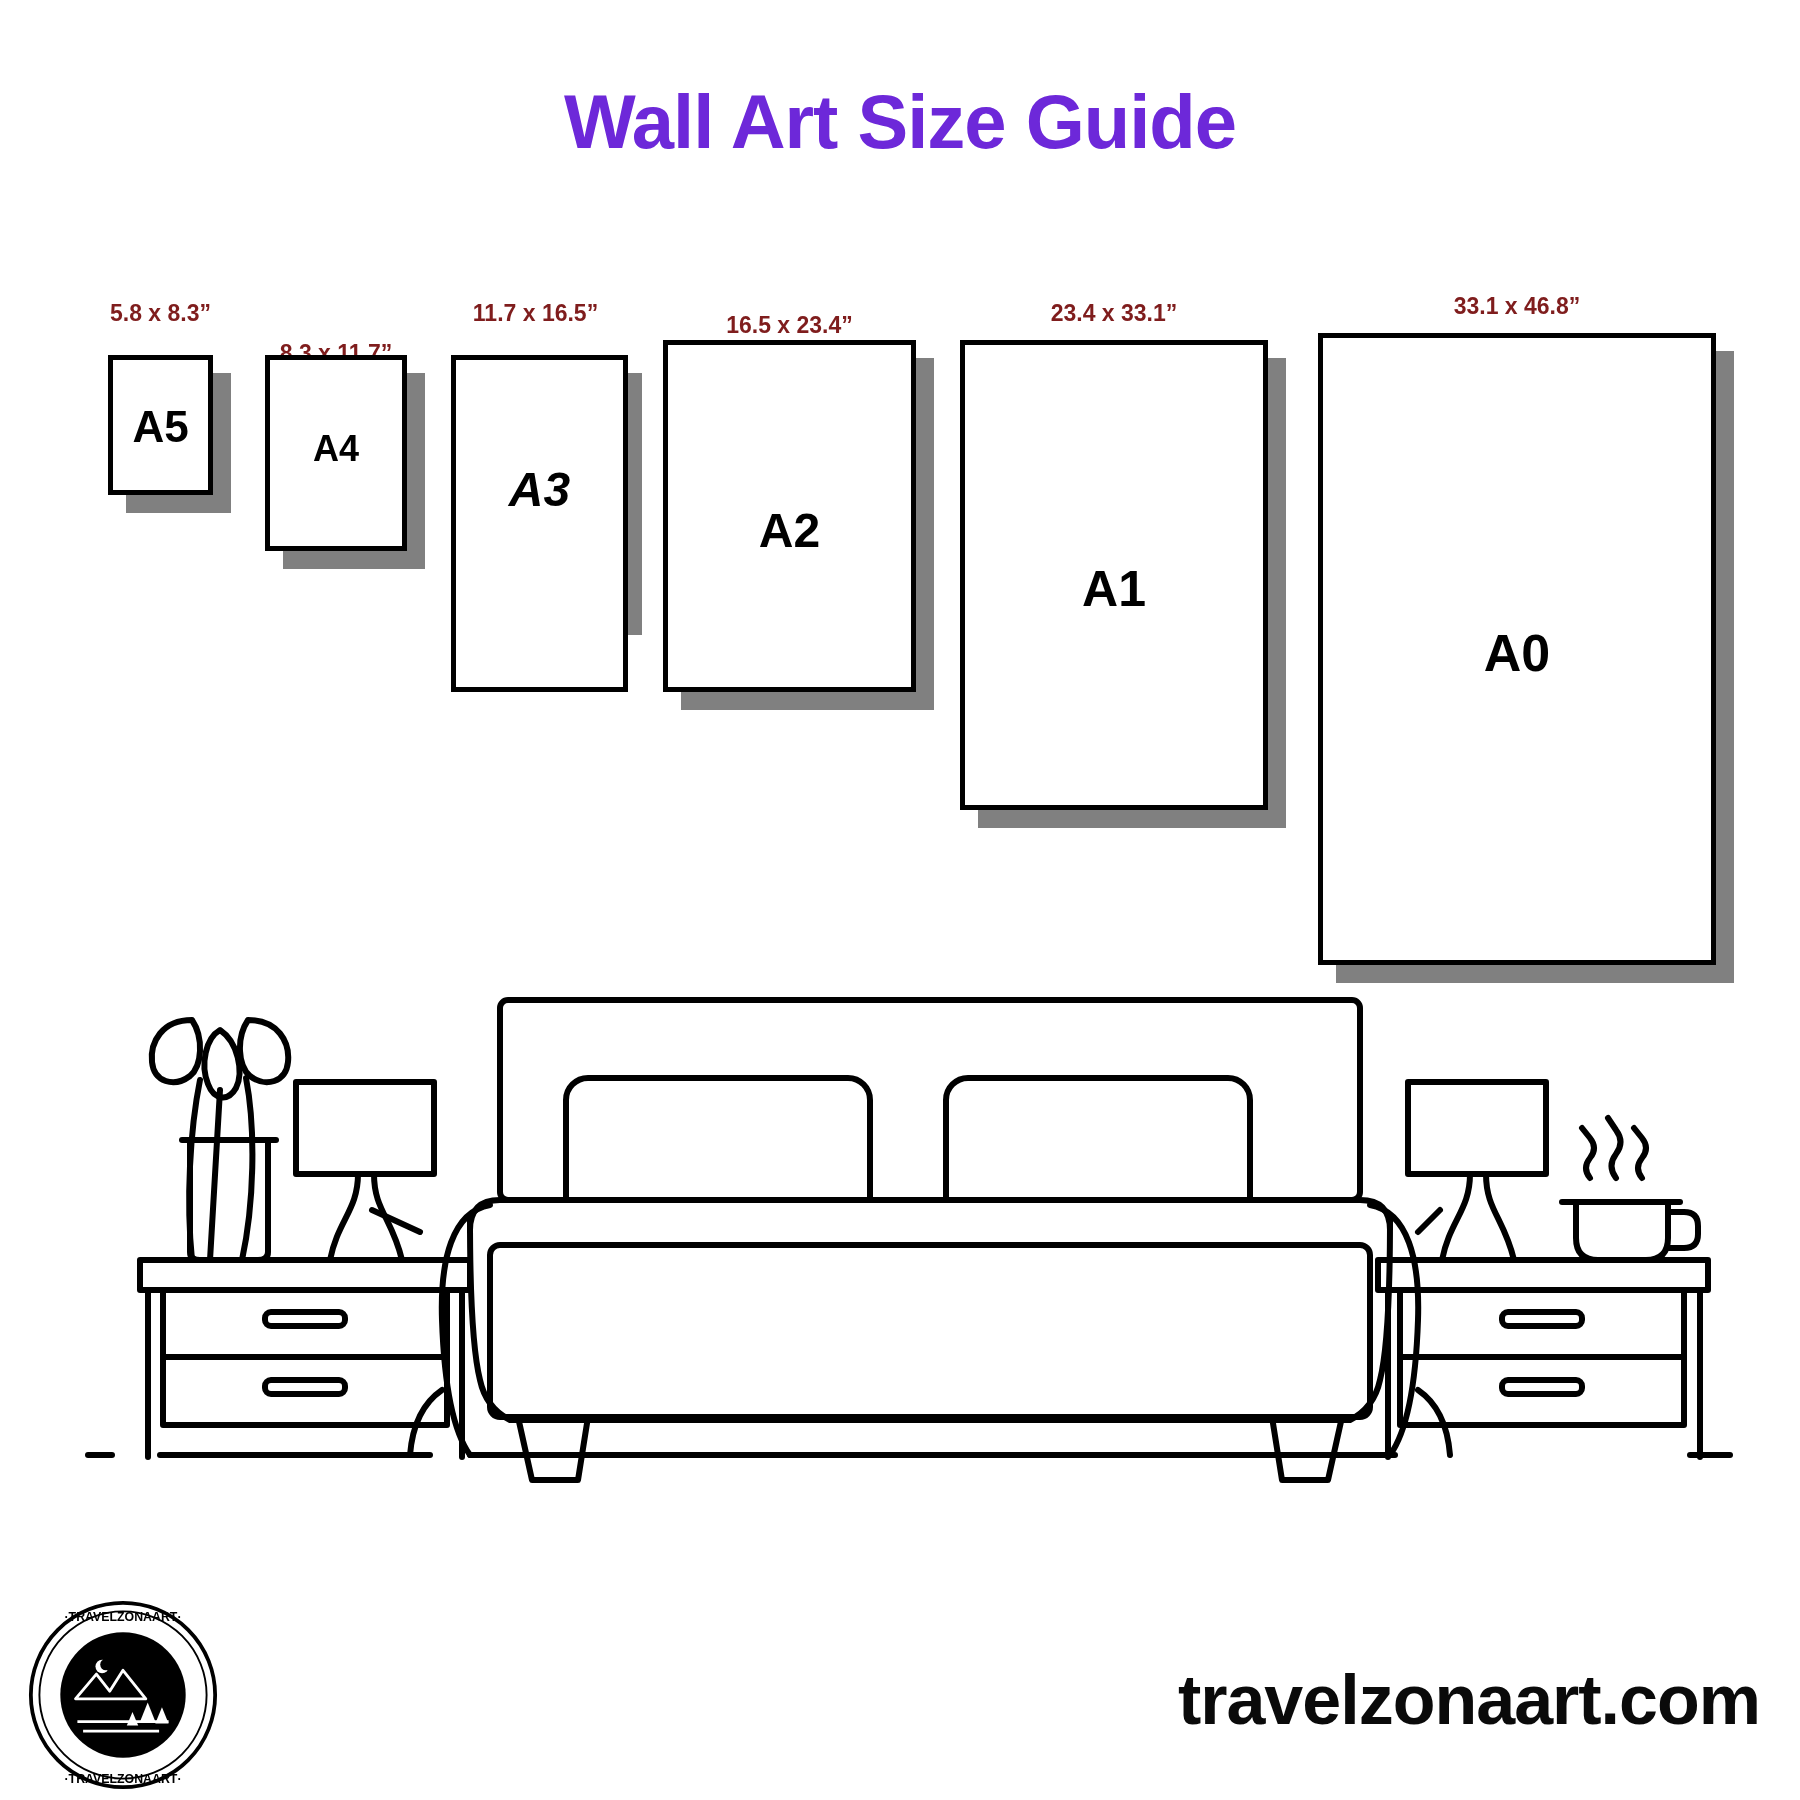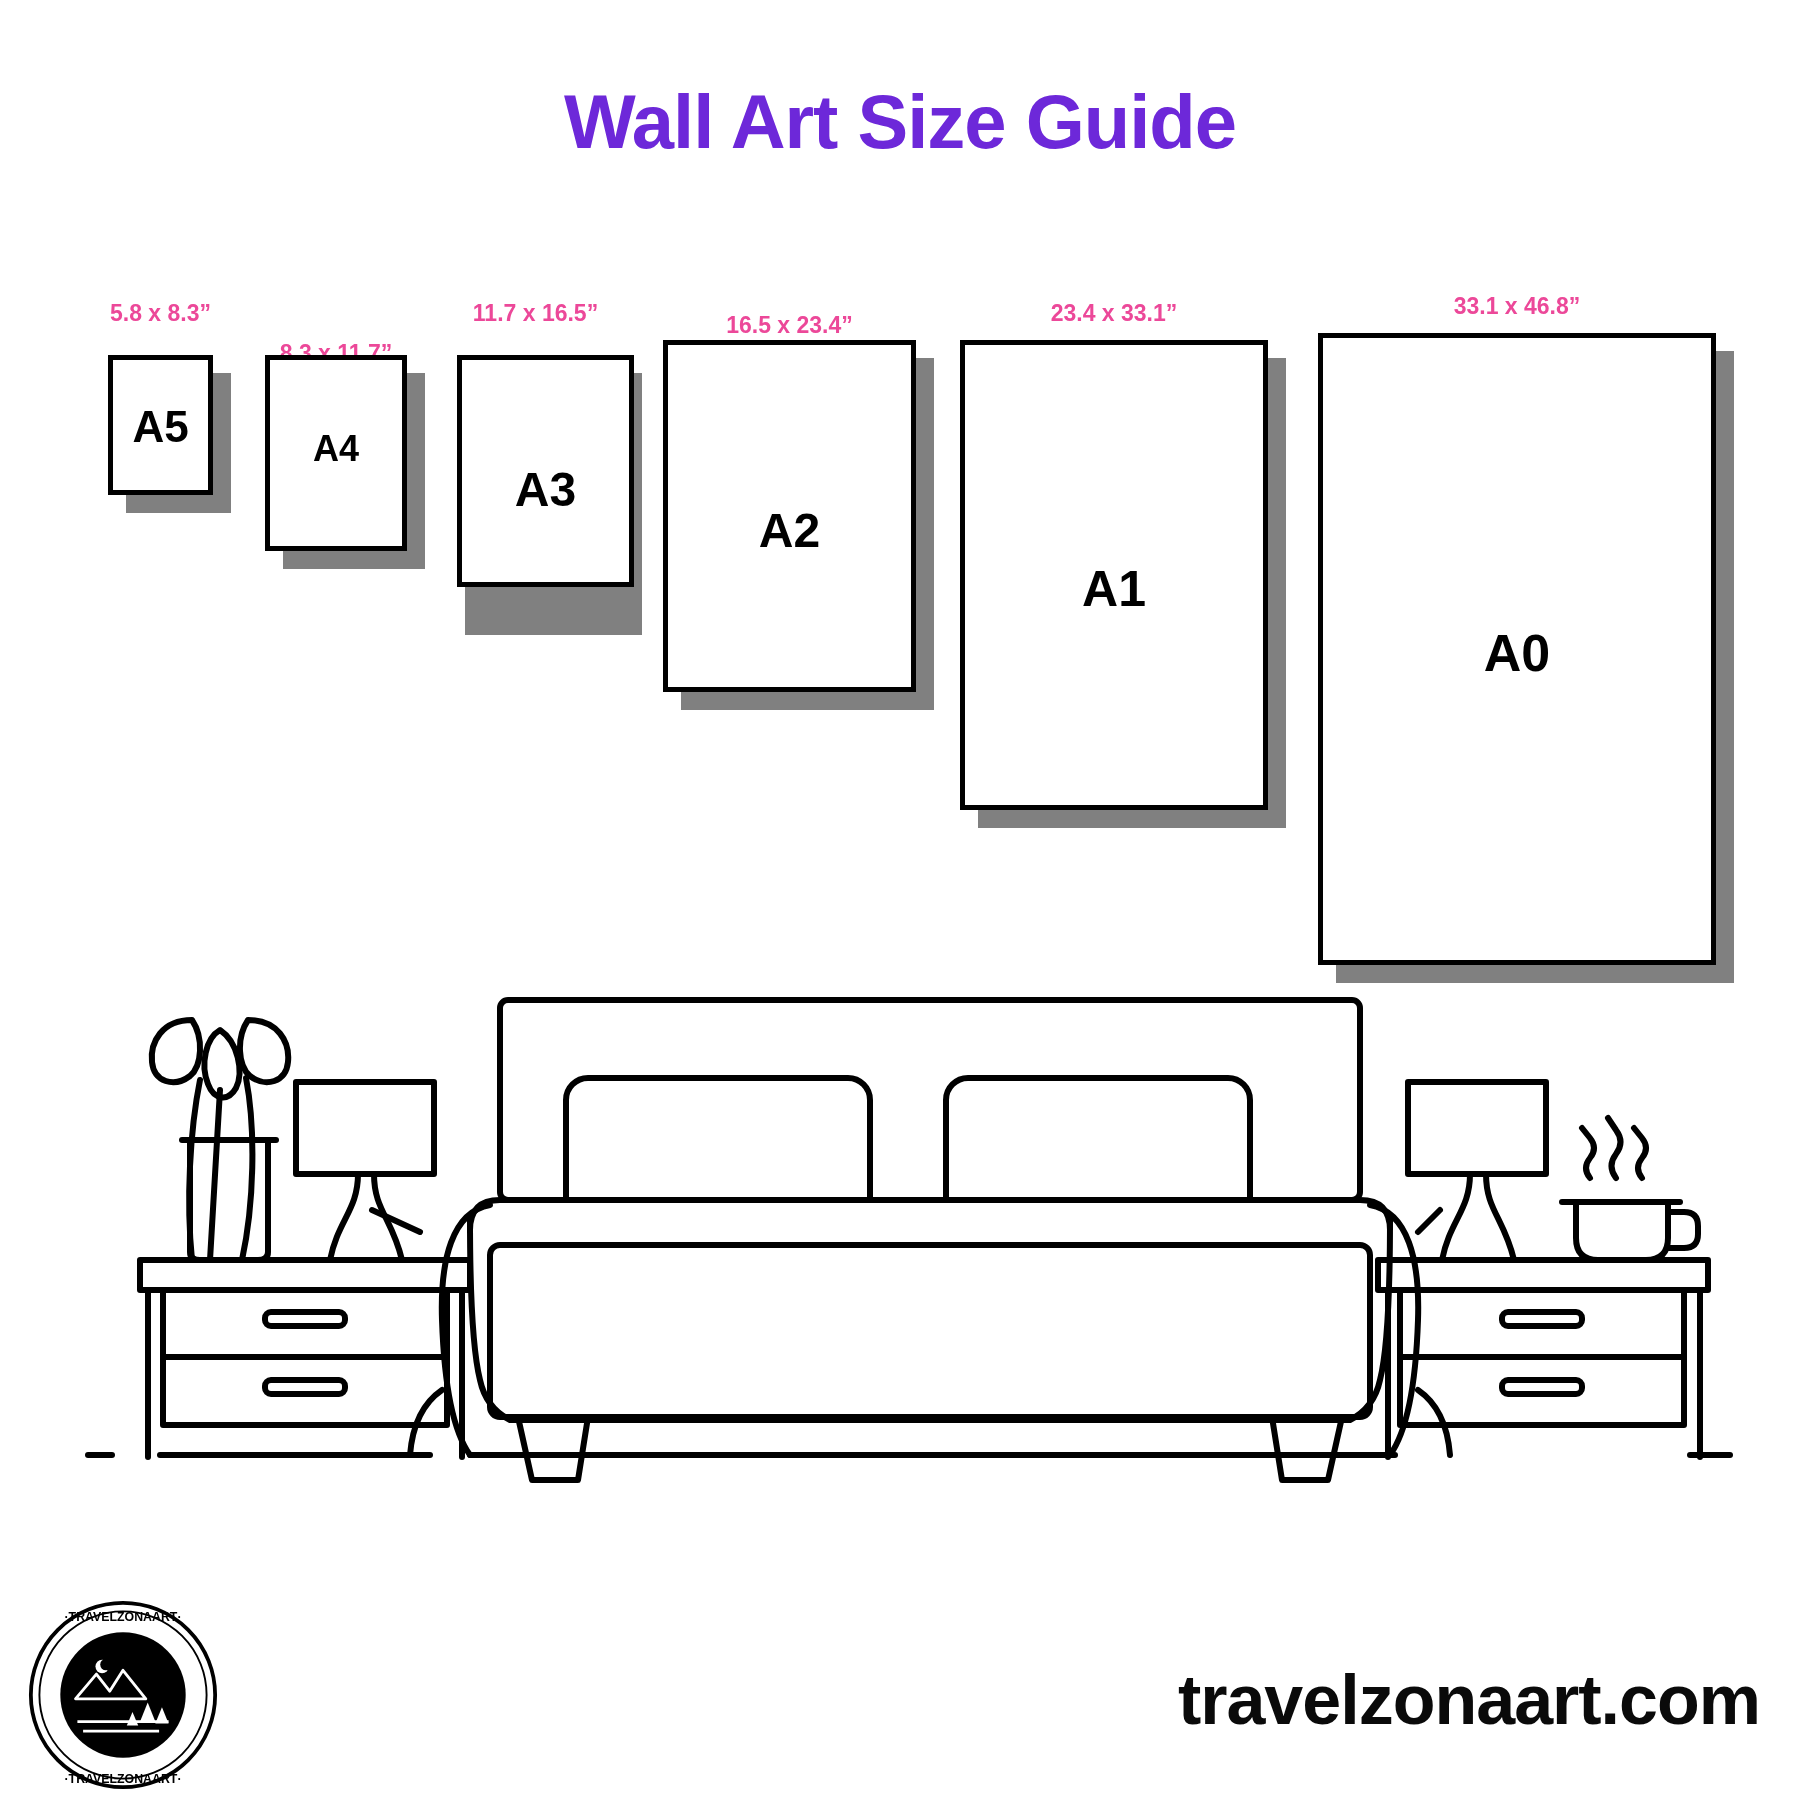--- a/index.html
+++ b/index.html
@@ -40,21 +40,21 @@
   .frame-group {
     position: absolute;
   }
   .frame-label {
     position: absolute;
     left: 0;
     width: 100%;
     text-align: center;
     font-size: 23px;
     font-weight: bold;
-    color: #ec4899;
+    color: #7f1d1d;
     white-space: nowrap;
   }
   .frame-shadow {
     position: absolute;
     background: #808080;
   }
   .frame-box {
     position: absolute;
     background: #ffffff;
     border: 5px solid #000000;
@@ -114,21 +114,21 @@
     <div class="frame-group" style="left: 265px; top: 300px; width: 142px; height: 269px;">
       <div class="frame-label" style="top: 16px; margin-top: 24px;">8.3 x 11.7”</div>
       <div class="frame-shadow" style="left: 18px; top: 73px; width: 142px; height: 196px;"></div>
       <div class="frame-box" style="left: 0px; top: 55px; width: 142px; height: 196px;">
         <div class="frame-name" style="top: 68px; font-size: 36px;">A4</div>
       </div>
     </div>
     <div class="frame-group" style="left: 447px; top: 300px; width: 177px; height: 335px;">
       <div class="frame-label" style="top: 0px;">11.7 x 16.5”</div>
       <div class="frame-shadow" style="left: 18px; top: 73px; width: 177px; height: 262px;"></div>
-      <div class="frame-box" style="left: 10px; top: 55px; width: 177px; height: 232px;">
+      <div class="frame-box" style="left: 4px; top: 55px; width: 177px; height: 337px; font-style: italic;">
         <div class="frame-name" style="top: 102px; font-size: 48px;">A3</div>
       </div>
     </div>
     <div class="frame-group" style="left: 663px; top: 300px; width: 253px; height: 410px;">
       <div class="frame-label" style="top: 0px; margin-top: 12px;">16.5 x 23.4”</div>
       <div class="frame-shadow" style="left: 18px; top: 58px; width: 253px; height: 352px;"></div>
       <div class="frame-box" style="left: 0px; top: 40px; width: 253px; height: 352px;">
         <div class="frame-name" style="top: 158px; font-size: 48px;">A2</div>
       </div>
     </div>

